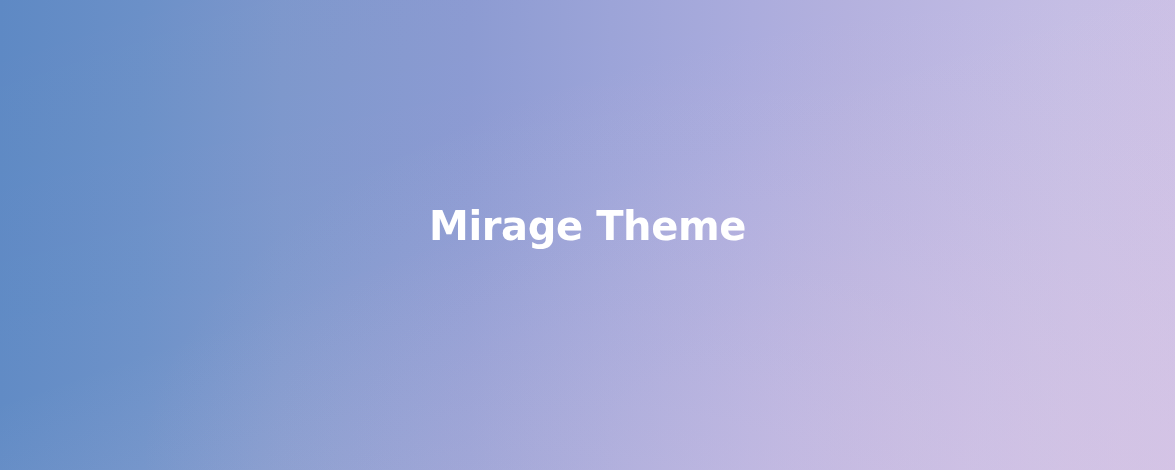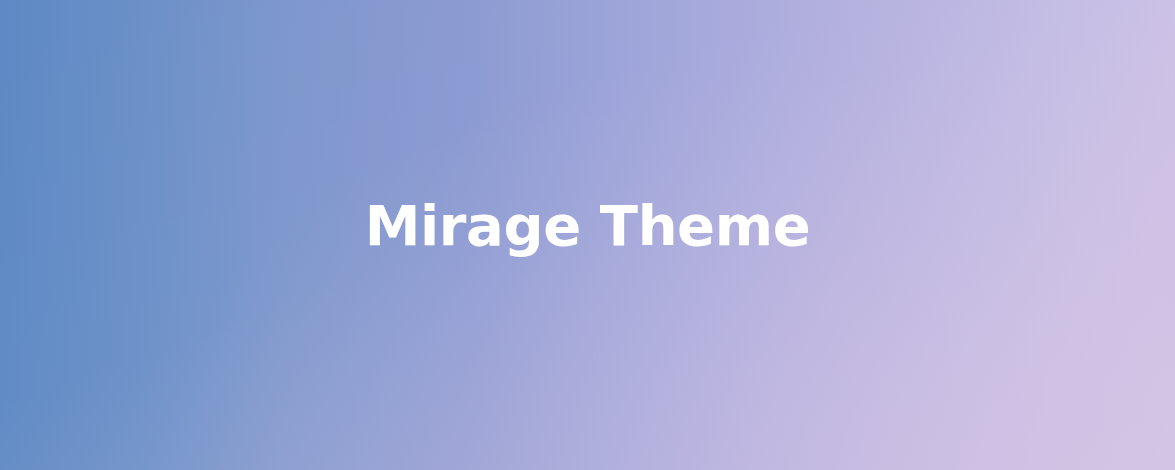--- a/index.html
+++ b/index.html
@@ -62,21 +62,21 @@
     z-index: 2;
     text-align: center;
     
     transform: translateY(-9px);
   }
 
   .hero-title {
     margin: 16px;
     color: #ffffff;
     font-family: "DejaVu Sans", "Liberation Sans", sans-serif;
-    font-size: 56px;
+    font-size: 40px;
     font-weight: 700;
     line-height: 1.12;
     letter-spacing: -0.4px;
     white-space: nowrap;
     -webkit-font-smoothing: antialiased;
   }
 </style>
 </head>
 <body>
 

